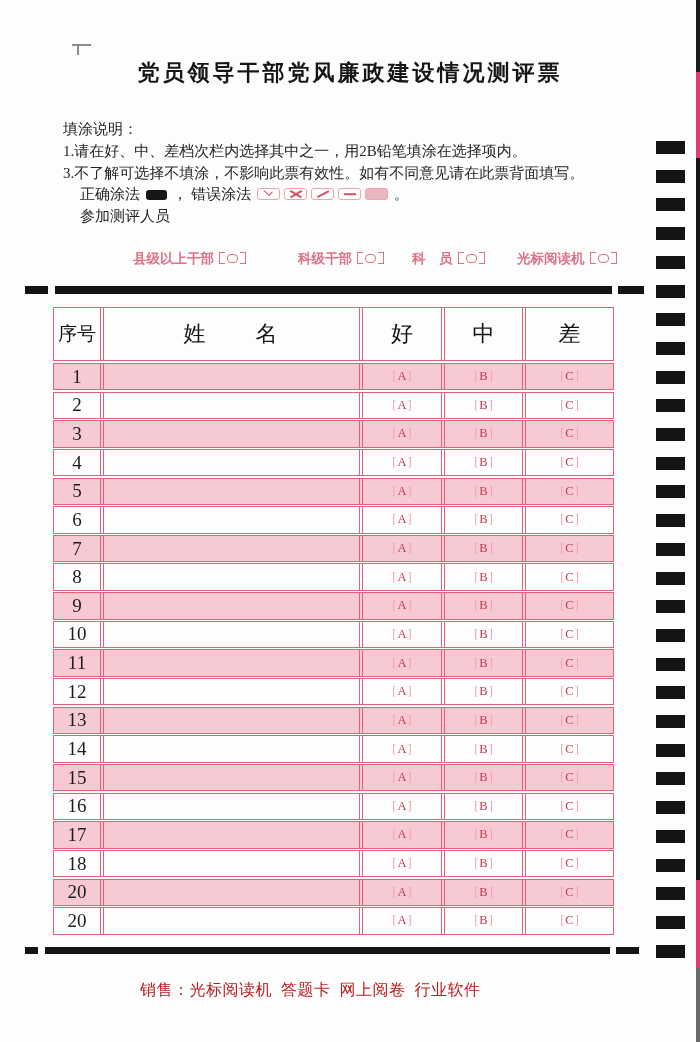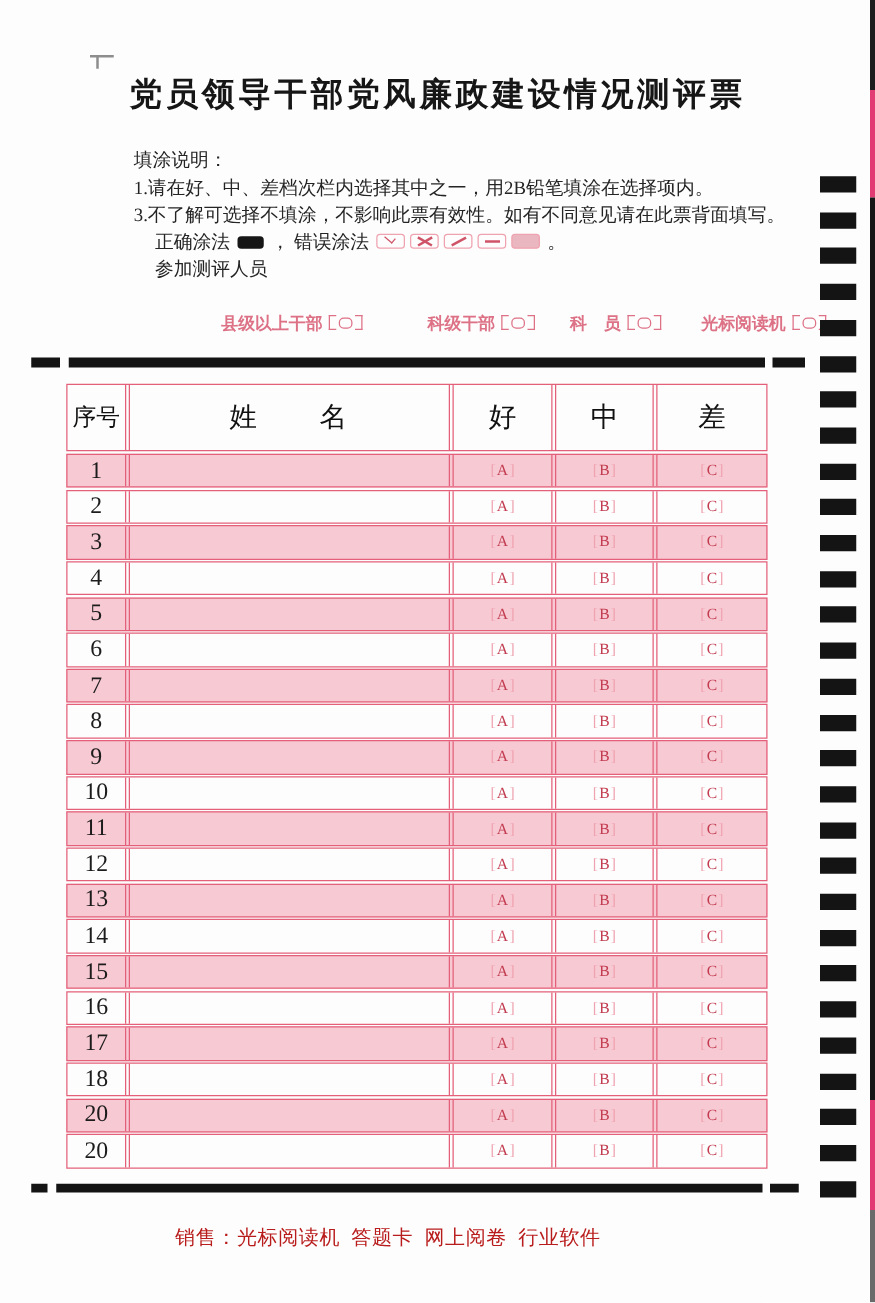--- a/index.html
+++ b/index.html
@@ -5,25 +5,25 @@
   html,body{margin:0;padding:0;background:#ffffff;}
   .sheet{position:relative;width:700px;height:1042px;background:#fdfdfd;overflow:hidden;
          font-family:"Liberation Serif","DejaVu Serif",serif;}
 
   
   .reg{position:absolute;left:72px;top:44px;width:19px;height:11px;}
   .reg .h{position:absolute;left:0;top:0;width:19px;height:2.4px;background:#8d8d8d;}
   .reg .v{position:absolute;left:5px;top:0;width:2.4px;height:11px;background:#8d8d8d;}
 
   .title{position:absolute;left:0;top:58px;width:100%;margin:0;text-align:center;
-         font-size:26px;font-weight:bold;letter-spacing:3px;color:#161616;}
+         font-size:22px;font-weight:bold;letter-spacing:3px;color:#161616;}
 
   .instructions{position:absolute;left:63px;top:119px;width:575px;font-size:15px;
                 line-height:21.8px;color:#242424;}
-  .ins-line{white-space:nowrap;margin-left:44px;}
+  .ins-line{white-space:nowrap;}
   .indent{padding-left:17px;}
 
   
   .fillbox{display:inline-block;width:21px;height:10px;border-radius:3px;margin:0 2px;
            vertical-align:-1px;position:relative;}
   .correct{background:#161616;}
   .wrong{border:1.2px solid var(--bracket,#efa3b0);}
   .mk-check::before{content:"";position:absolute;left:6px;top:0px;width:7px;height:4px;
       border-right:1.6px solid #cf5468;border-bottom:1.6px solid #cf5468;transform:rotate(40deg);}
   .mk-cross::before,.mk-cross::after{content:"";position:absolute;left:50%;top:50%;width:13px;
@@ -32,21 +32,21 @@
   .mk-cross::after{transform:translate(-50%,-50%) rotate(-30deg);}
   .mk-slash::before{content:"";position:absolute;left:50%;top:50%;width:13px;height:1.6px;
       background:#cf5468;transform:translate(-50%,-50%) rotate(-28deg);}
   .mk-dash::before{content:"";position:absolute;left:50%;top:50%;width:12px;height:1.6px;
       background:#cf5468;transform:translate(-50%,-50%);}
   .mk-fill{background:rgba(207,84,104,.42);}
 
   
   .categories{position:absolute;left:0;top:250px;width:700px;height:18px;
               font-size:13.5px;font-weight:bold;color:var(--pink-text,#dd7186);}
-  .cat{position:absolute;top:0;white-space:nowrap;margin-left:44px;}
+  .cat{position:absolute;top:0;white-space:nowrap;}
   .cat:nth-child(1){left:133px;}
   .cat:nth-child(2){left:298px;}
   .cat:nth-child(3){left:412px;}
   .cat:nth-child(4){left:517px;}
   .bbox{position:relative;display:inline-block;width:27px;height:12px;margin-left:5px;
         vertical-align:-1px;}
   .bbox::before,.bbox::after{content:"";position:absolute;top:0;bottom:0;width:5px;
         border:1.3px solid var(--pink-text,#dd7186);}
   .bbox::before{left:0;border-right:none;}
   .bbox::after{right:0;border-left:none;}

